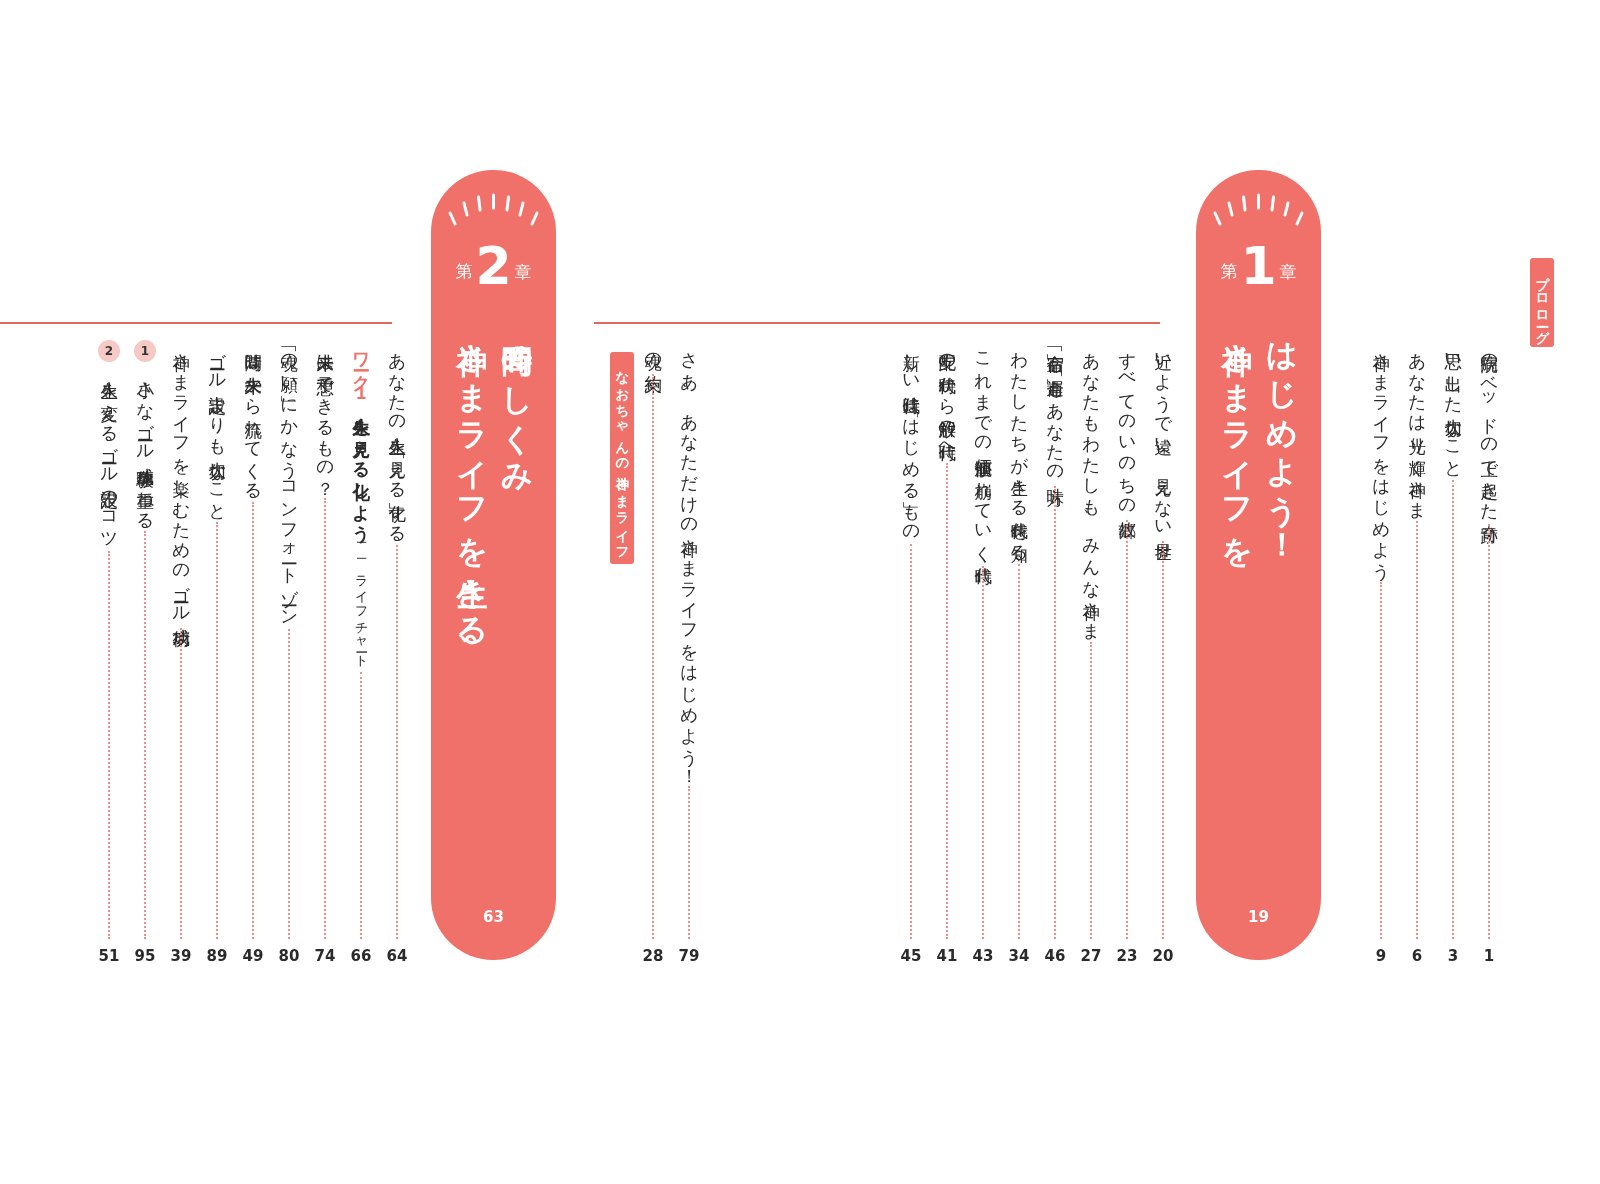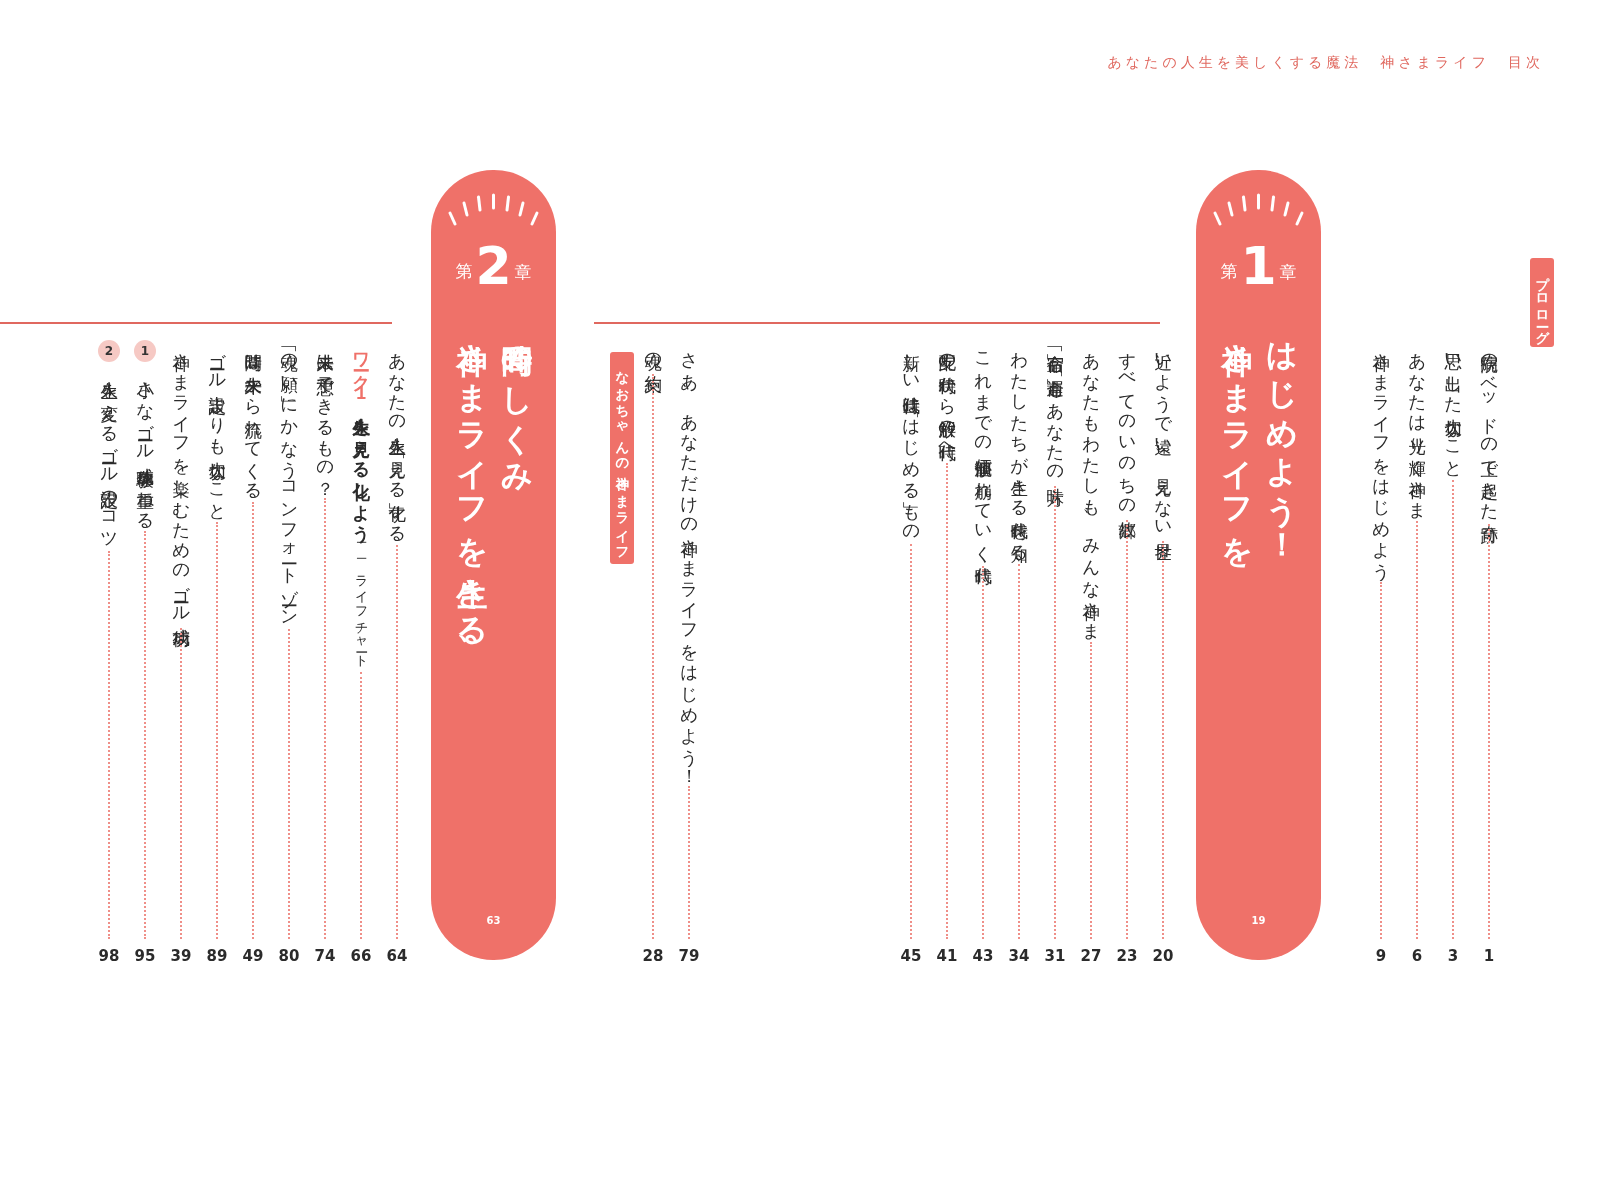--- a/index.html
+++ b/index.html
@@ -56,21 +56,21 @@
   }
   .ch-digit{font-size:52px;font-weight:700;line-height:1;padding:0 3px;font-family:"DejaVu Sans",sans-serif;}
   .ch-title{
     position:absolute;top:150px;left:0;width:125px;
     display:flex;justify-content:center;
     font-size:31px;font-weight:700;letter-spacing:3px;
     line-height:1.45;
   }
   .ch-page{
     position:absolute;bottom:34px;left:0;width:125px;
-    text-align:center;font-size:10px;font-weight:700;
+    text-align:center;font-size:15px;font-weight:700;
     font-family:"DejaVu Sans",sans-serif;
   }
 
   
   .entry{
     position:absolute;top:340px;
     display:flex;flex-direction:column;align-items:center;
     width:34px;
   }
   .entry .etext{
@@ -112,21 +112,20 @@
   }
   .work-label{color:#ef7169;font-weight:700;}
   .bold-part{font-weight:700;}
   .small-part{font-size:13px;}
 </style>
 </head>
 <body>
 
 <div class="page">
 
-  <div class="header">あなたの人生を美しくする魔法　神さまライフ　目次</div>
 
   <div class="rule rule-left"></div>
   <div class="rule rule-mid"></div>
 
   <div class="chapter ch1">
     <svg class="ch-rays" viewBox="0 0 125 42">
       <g stroke="#ffffff" stroke-width="3" stroke-linecap="round">
         <line x1="24" y1="36" x2="19" y2="25"></line>
         <line x1="36" y1="27" x2="33" y2="15"></line>
         <line x1="49" y1="22" x2="47.5" y2="9"></line>
@@ -221,21 +220,21 @@
     <div class="entry-inner">
       <div class="etext">あなたもわたしも、みんな神さま</div>
       <div class="dots"></div>
       <div class="pg">27</div>
     </div>
   </div>
   <div class="entry" style="right:528px;">
     <div class="entry-inner">
       <div class="etext">「宿命」も「運命」もあなたの味方</div>
       <div class="dots"></div>
-      <div class="pg">31</div>
+      <div class="pg">46</div>
     </div>
   </div>
   <div class="entry" style="right:564px;">
     <div class="entry-inner">
       <div class="etext">わたしたちが生きる時代を知る</div>
       <div class="dots"></div>
       <div class="pg">34</div>
     </div>
   </div>
   <div class="entry" style="right:600px;">
@@ -336,17 +335,17 @@
       <div class="etext">小さなゴール成功体験を重ねる</div>
       <div class="dots"></div>
       <div class="pg">95</div>
     </div>
   </div>
   <div class="entry" style="right:1474px;">
     <div class="entry-inner">
       <div class="numbadge">2</div>
       <div class="etext">人生を変えるゴール設定のコツ</div>
       <div class="dots"></div>
-      <div class="pg">98</div>
+      <div class="pg">51</div>
     </div>
   </div>
 
 </div>
 
 </body></html>

